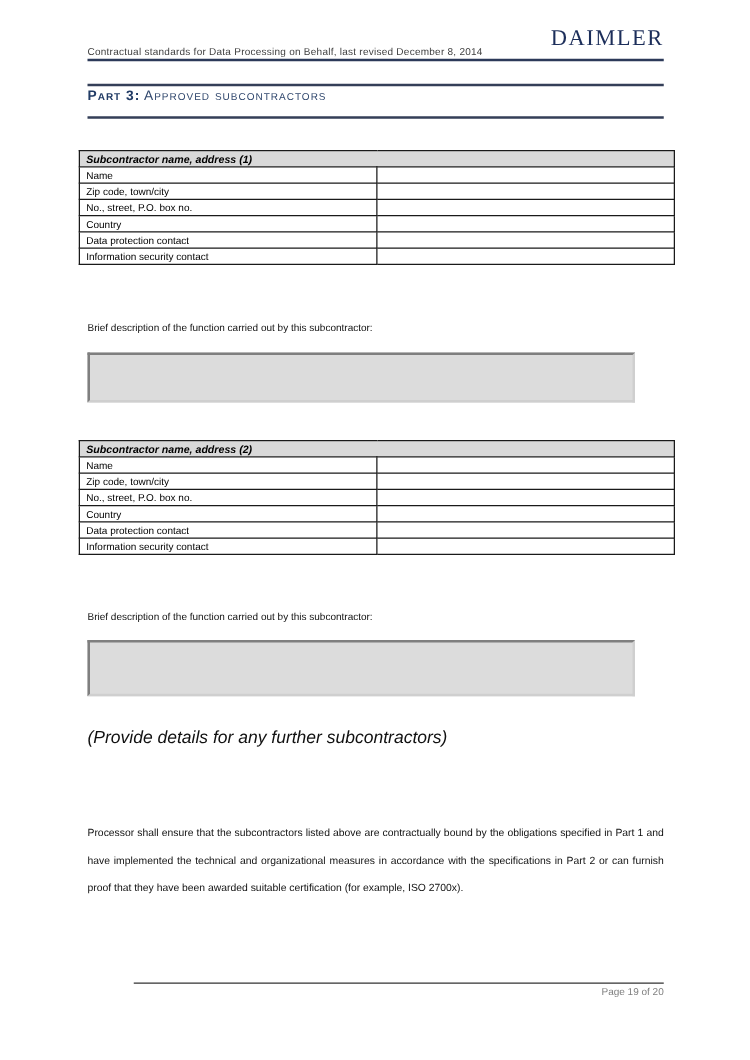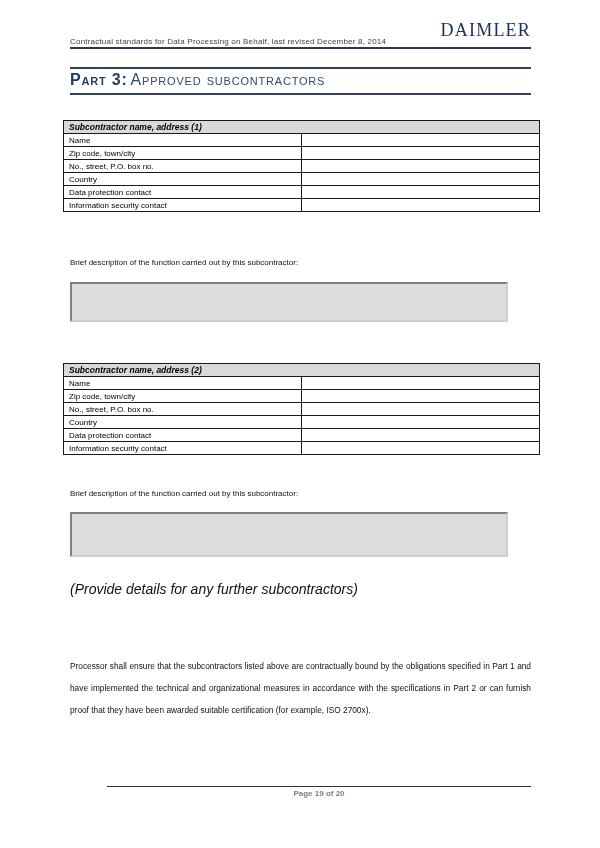--- a/index.html
+++ b/index.html
@@ -26,33 +26,33 @@
     color: #1c2e5a;
   }
   .rule { position: absolute; left: 70px; width: 461px; background: #2c3a59; }
   .header-rule { top: 47px; height: 2px; }
   .section-rule-top { top: 67px; height: 1.5px; background: #343f58; }
   .section-rule-bottom { top: 93px; height: 1.5px; background: #343f58; }
 
   
   .section-heading {
     position: absolute; left: 70px; top: 71px;
-    font-variant: small-caps; font-size: 16px; letter-spacing: 0.8px;
+    font-variant: small-caps; font-size: 11px; letter-spacing: 0.8px;
     color: #223c66;
   }
   .section-heading .part { font-weight: bold; }
   .section-heading .title { font-weight: normal; color: #31486e; margin-left: 3px; }
 
   
   .form-table {
     position: absolute; left: 63px; width: 477px;
     border-collapse: collapse; table-layout: fixed;
   }
   .form-table.t1 { top: 120px; }
-  .form-table.t2 { top: 363px; }
+  .form-table.t2 { top: 352px; }
   .form-table td {
     border: 1px solid #1a1a1a;
     font-size: 8px; height: 13px;
     padding: 1px 4px 1px 5px; vertical-align: middle;
     overflow: hidden; white-space: nowrap; margin-top: 22px;
   }
   .form-table td.head {
     background: #d9d9d9; font-weight: bold; font-style: italic; font-size: 8.5px;
   }
   .col-label { width: 224px; }
@@ -77,21 +77,21 @@
 
   .body-paragraph {
     position: absolute; left: 70px; top: 656px; width: 461px;
     font-size: 8.3px; line-height: 21.8px; text-align: justify; color: #111;
   }
 
   
   .footer-rule { position: absolute; left: 107px; top: 786px; width: 424px; height: 1px; background: #333; }
   .footer-text {
     position: absolute; left: 107px; top: 789px; width: 424px;
-    text-align: center; font-size: 8px; color: #7f7f7f; font-weight: bold;
+    text-align: right; font-size: 8px; color: #7f7f7f;
   }
 </style>
 </head>
 <body>
 
 <div class="page">
 
   <div class="header-title">Contractual standards for Data Processing on Behalf, last revised December 8, 2014</div>
   <div class="brand-logo">DAIMLER</div>
   <div class="rule header-rule"></div>

